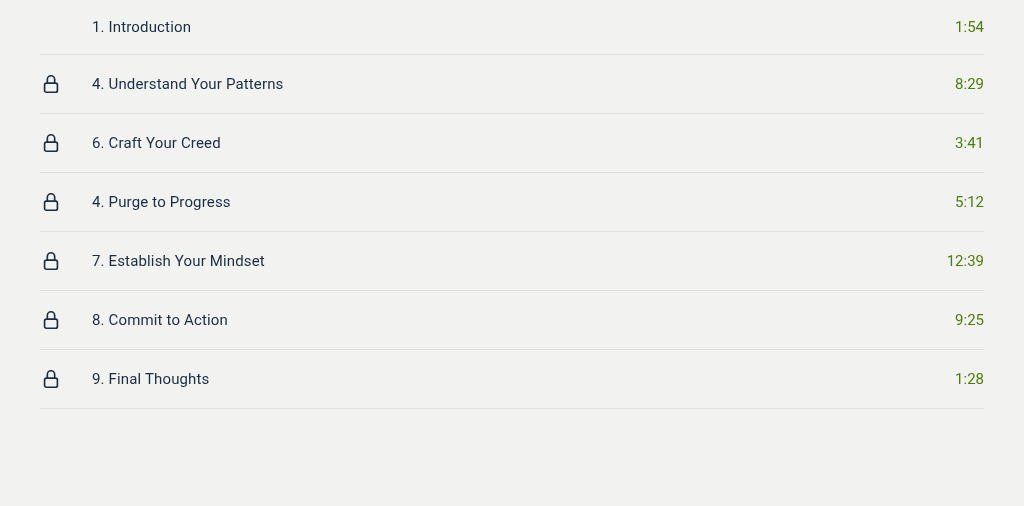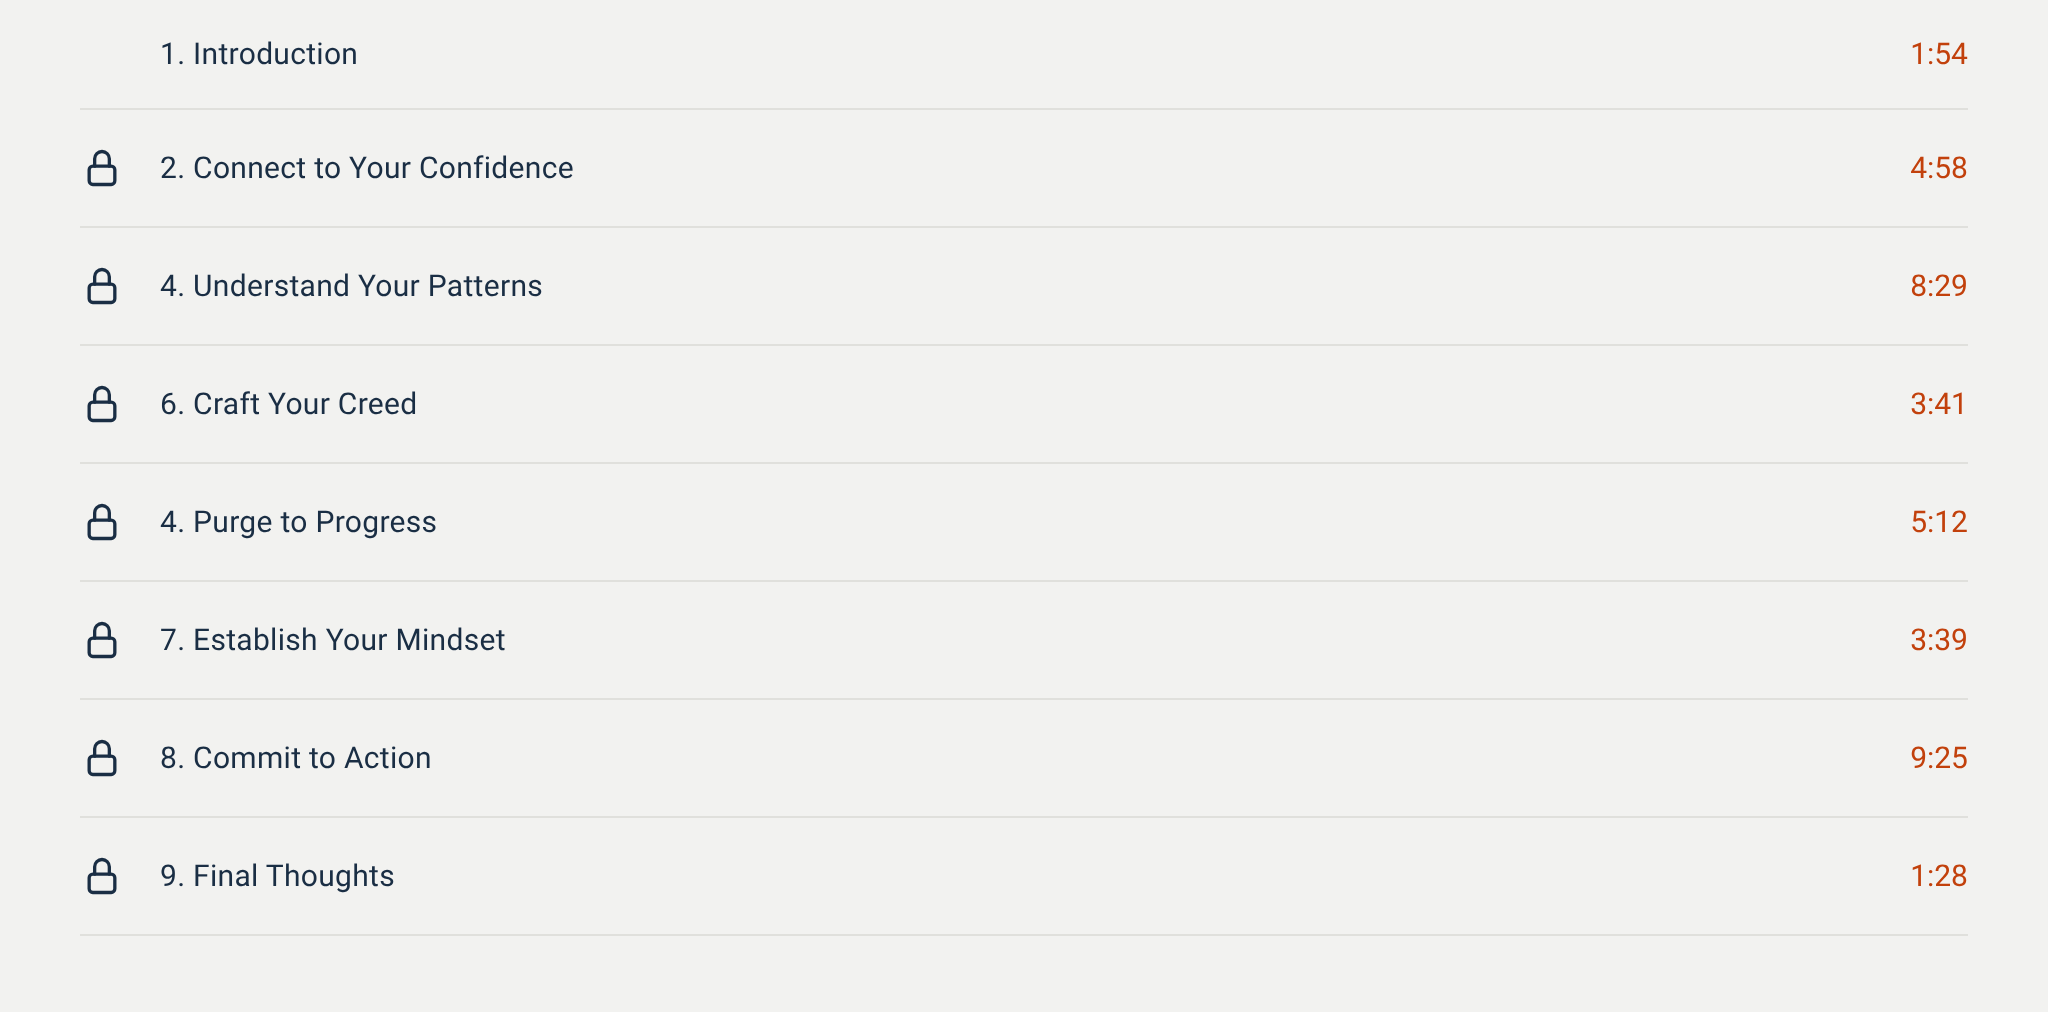--- a/index.html
+++ b/index.html
@@ -19,20 +19,21 @@
     .course-list {
       padding: 0 40px;
     }
 
     .course-item {
       display: flex;
       align-items: center;
       padding: 18px 0;
       border-bottom: 1px solid #e0e0dc;
       position: relative;
+      gap: 12px;
     }
 
     .course-item:last-child {
       border-bottom: 1px solid #e0e0dc;
     }
 
     .lock-icon {
       width: 22px;
       height: 22px;
       margin-right: 18px;
@@ -49,42 +50,34 @@
     .item-title {
       flex: 1;
       font-size: 15px;
       font-weight: 400;
       color: #1a2e44;
       letter-spacing: 0.01em;
     }
 
     .item-duration {
       font-size: 15px;
-      color: #c2410c;
+      color: #4d7c0f;
       font-weight: 400;
       margin-left: 8px;
       text-align: center;
     }
   </style>
 </head>
 <body>
 
 <div class="course-list">
 <div class="course-item">
       <div class="no-lock"></div>
       <span class="item-title">1. Introduction</span>
       <span class="item-duration">1:54</span>
-    </div>
-    <div class="course-item">
-      <svg class="lock-icon" viewBox="0 0 24 24" fill="none" stroke="#1a2e44" stroke-width="1.8" stroke-linecap="round" stroke-linejoin="round">
-        <rect x="5" y="11" width="14" height="10" rx="2" ry="2"></rect>
-        <path d="M8 11V7a4 4 0 0 1 8 0v4"></path>
-      </svg>
-      <span class="item-title">2. Connect to Your Confidence</span>
-      <span class="item-duration">4:58</span>
     </div>
     <div class="course-item">
       <svg class="lock-icon" viewBox="0 0 24 24" fill="none" stroke="#1a2e44" stroke-width="1.8" stroke-linecap="round" stroke-linejoin="round">
         <rect x="5" y="11" width="14" height="10" rx="2" ry="2"></rect>
         <path d="M8 11V7a4 4 0 0 1 8 0v4"></path>
       </svg>
       <span class="item-title">4. Understand Your Patterns</span>
       <span class="item-duration">8:29</span>
     </div>
     <div class="course-item">
@@ -102,21 +95,21 @@
       </svg>
       <span class="item-title">4. Purge to Progress</span>
       <span class="item-duration">5:12</span>
     </div>
     <div class="course-item">
       <svg class="lock-icon" viewBox="0 0 24 24" fill="none" stroke="#1a2e44" stroke-width="1.8" stroke-linecap="round" stroke-linejoin="round">
         <rect x="5" y="11" width="14" height="10" rx="2" ry="2"></rect>
         <path d="M8 11V7a4 4 0 0 1 8 0v4"></path>
       </svg>
       <span class="item-title">7. Establish Your Mindset</span>
-      <span class="item-duration">3:39</span>
+      <span class="item-duration">12:39</span>
     </div>
     <div class="course-item">
       <svg class="lock-icon" viewBox="0 0 24 24" fill="none" stroke="#1a2e44" stroke-width="1.8" stroke-linecap="round" stroke-linejoin="round">
         <rect x="5" y="11" width="14" height="10" rx="2" ry="2"></rect>
         <path d="M8 11V7a4 4 0 0 1 8 0v4"></path>
       </svg>
       <span class="item-title">8. Commit to Action</span>
       <span class="item-duration">9:25</span>
     </div>
     <div class="course-item">

